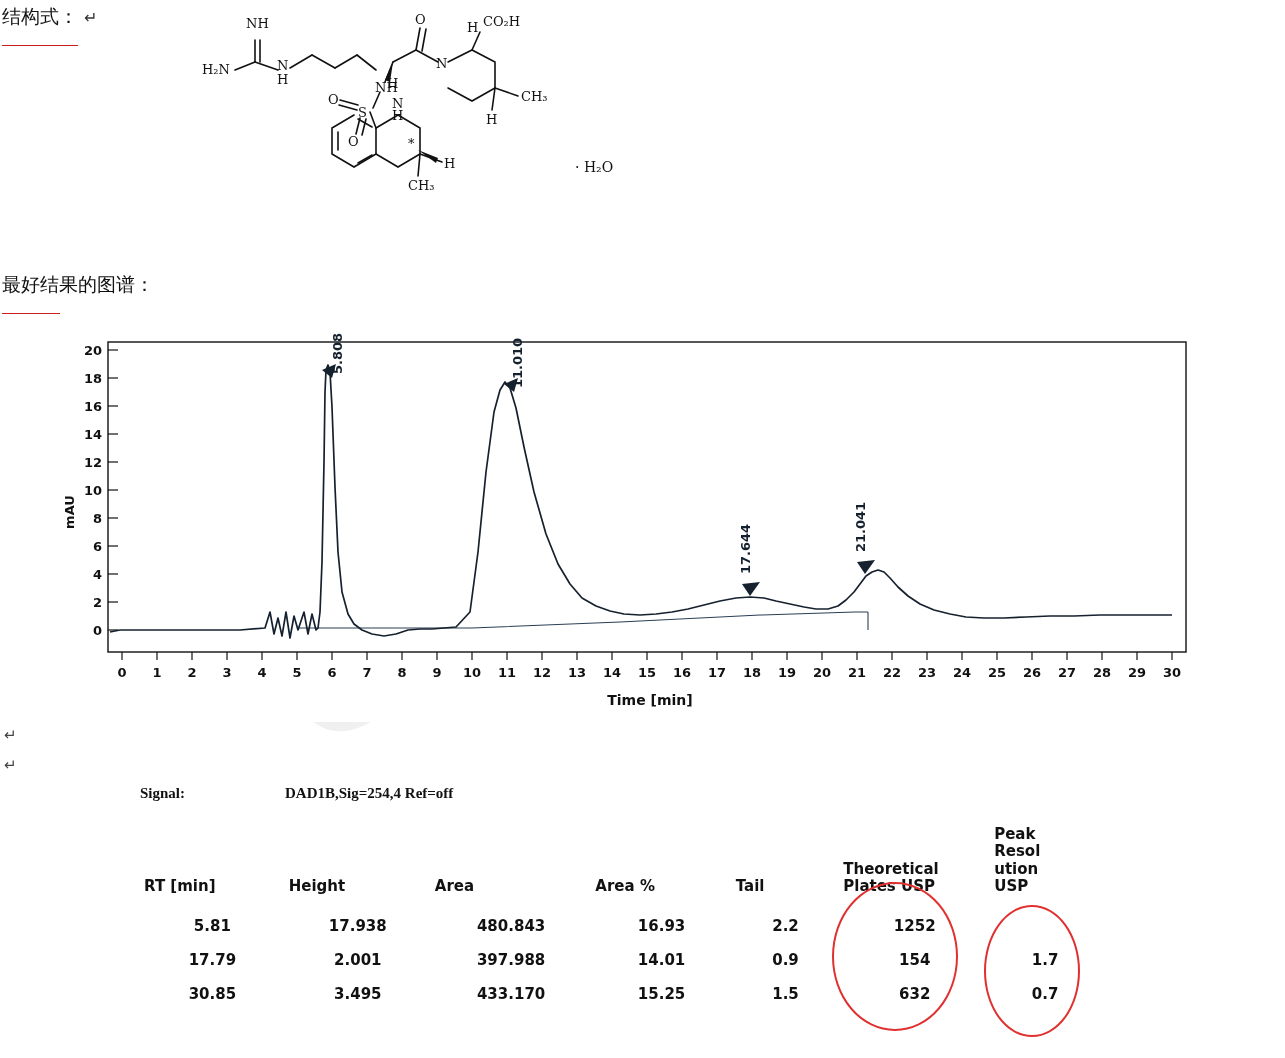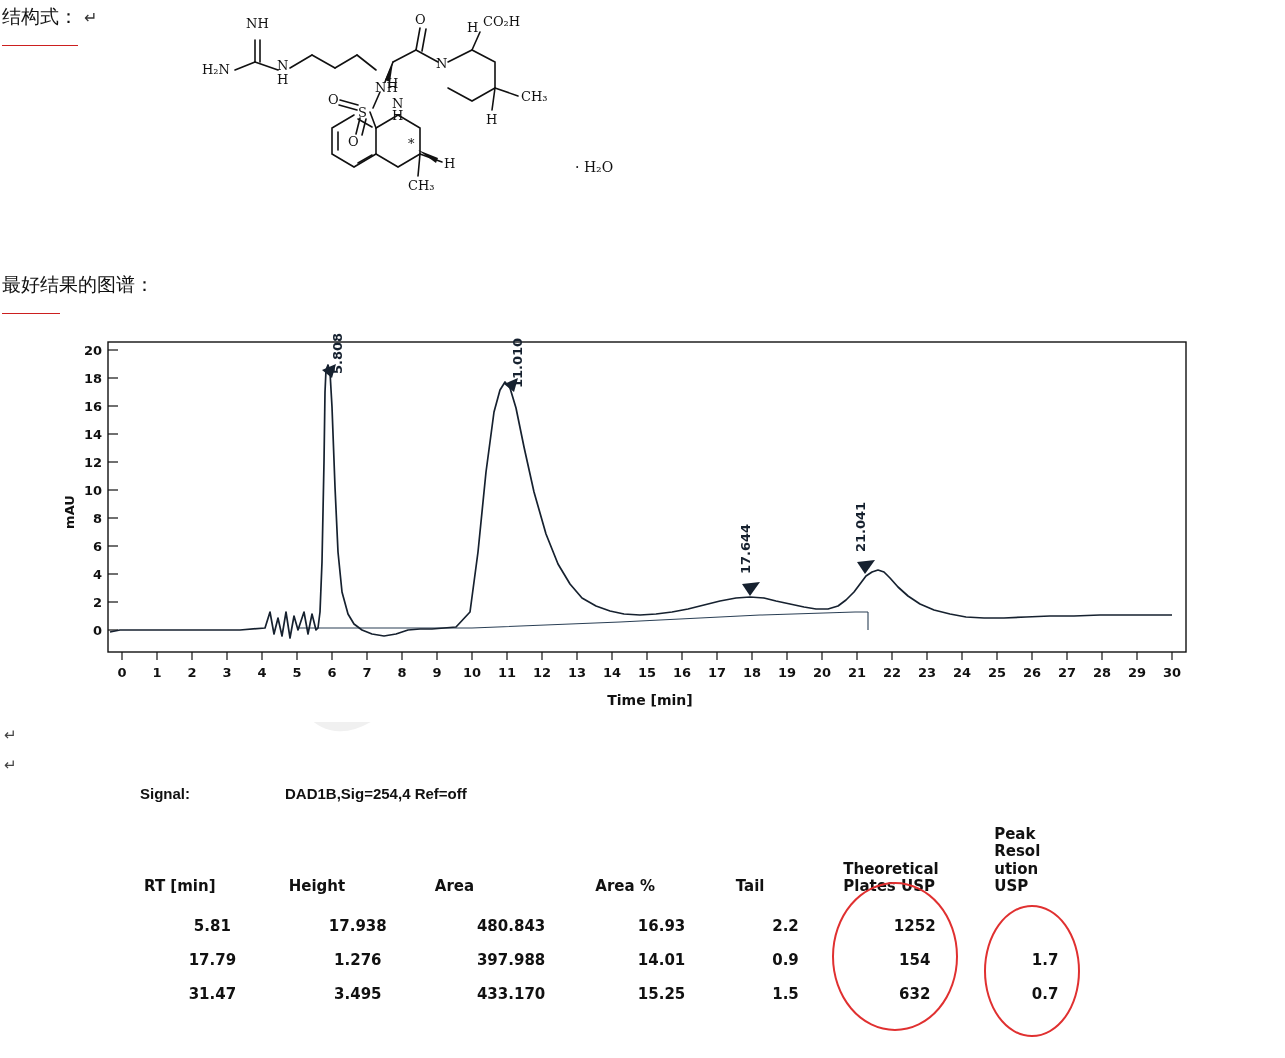--- a/index.html
+++ b/index.html
@@ -81,21 +81,21 @@
 
   
   #results-block{
     position:absolute;
     left:140px; top:785px;
     width:1000px;
   }
   #signal-row{
     font-size:15px;
     font-weight:bold;
-    font-family:Liberation Sans, sans-serif;
+    font-family:Liberation Serif, serif;
     margin-bottom:22px;
   }
   #signal-row .sig-label{display:inline-block;width:145px;}
   #signal-row .sig-value{display:inline-block;}
   table.res{
     border-collapse:collapse;
     width:960px;
     font-family:"DejaVu Sans", sans-serif;
   }
   table.res th{
@@ -390,29 +390,29 @@
           <td>5.81</td>
           <td>17.938</td>
           <td>480.843</td>
           <td>16.93</td>
           <td>2.2</td>
           <td>1252</td>
           <td></td>
         </tr>
         <tr>
           <td>17.79</td>
-          <td>1.276</td>
+          <td>2.001</td>
           <td>397.988</td>
           <td>14.01</td>
           <td>0.9</td>
           <td>154</td>
           <td>1.7</td>
         </tr>
         <tr>
-          <td>31.47</td>
+          <td>30.85</td>
           <td>3.495</td>
           <td>433.170</td>
           <td>15.25</td>
           <td>1.5</td>
           <td>632</td>
           <td>0.7</td>
         </tr>
       </tbody>
     </table>
   </div>

